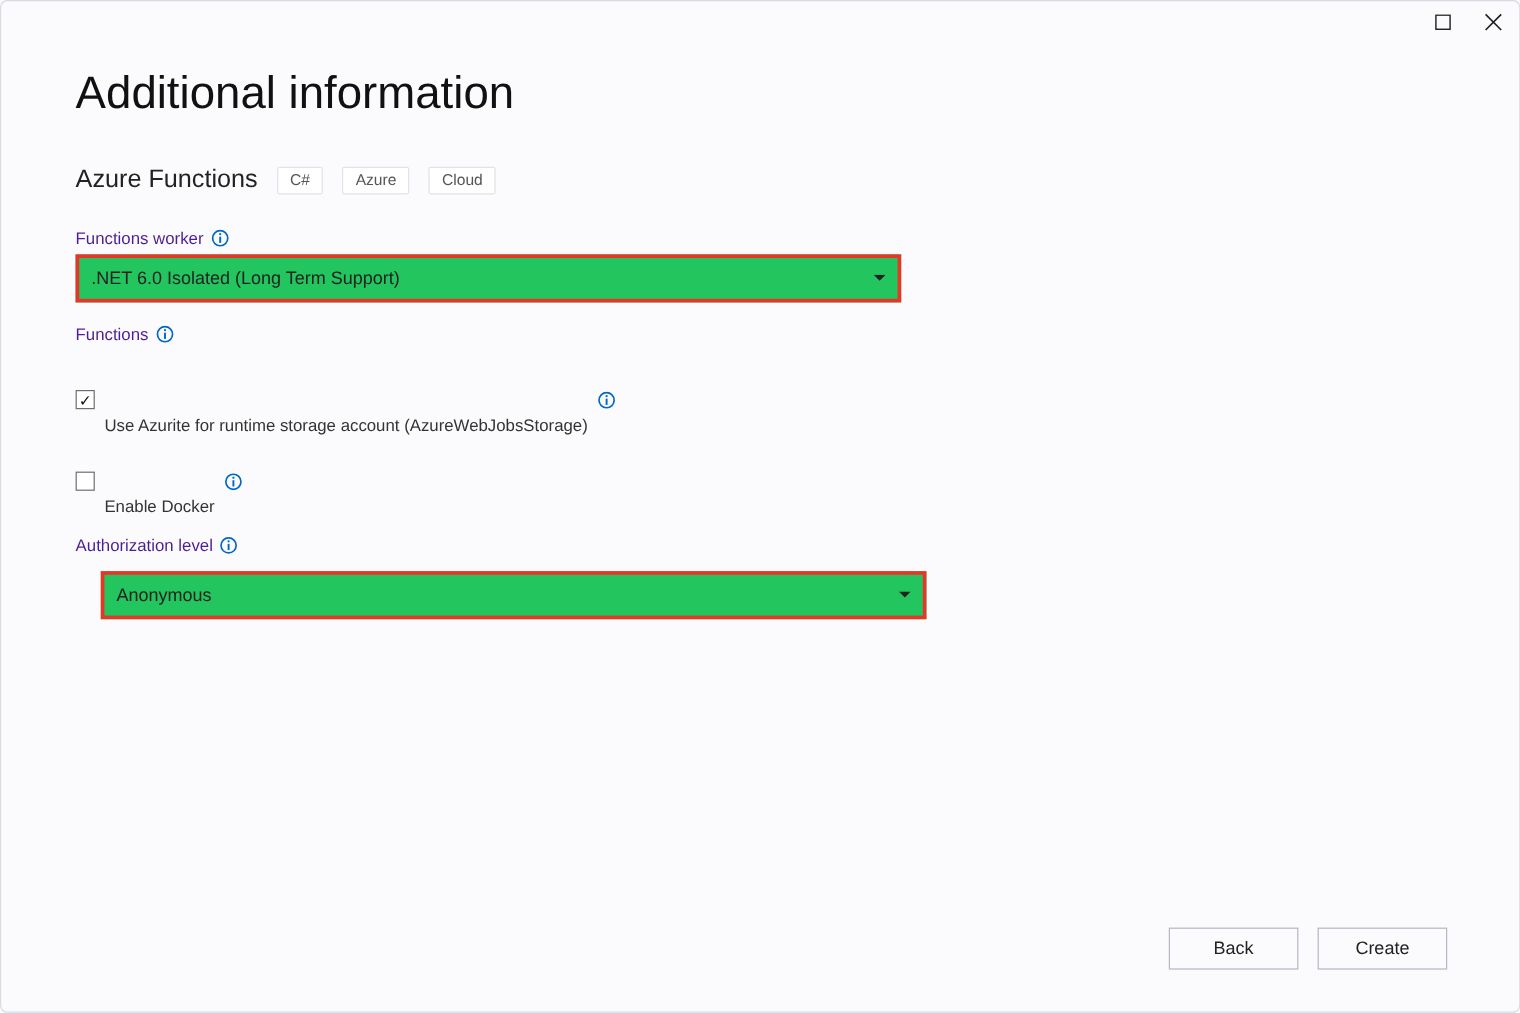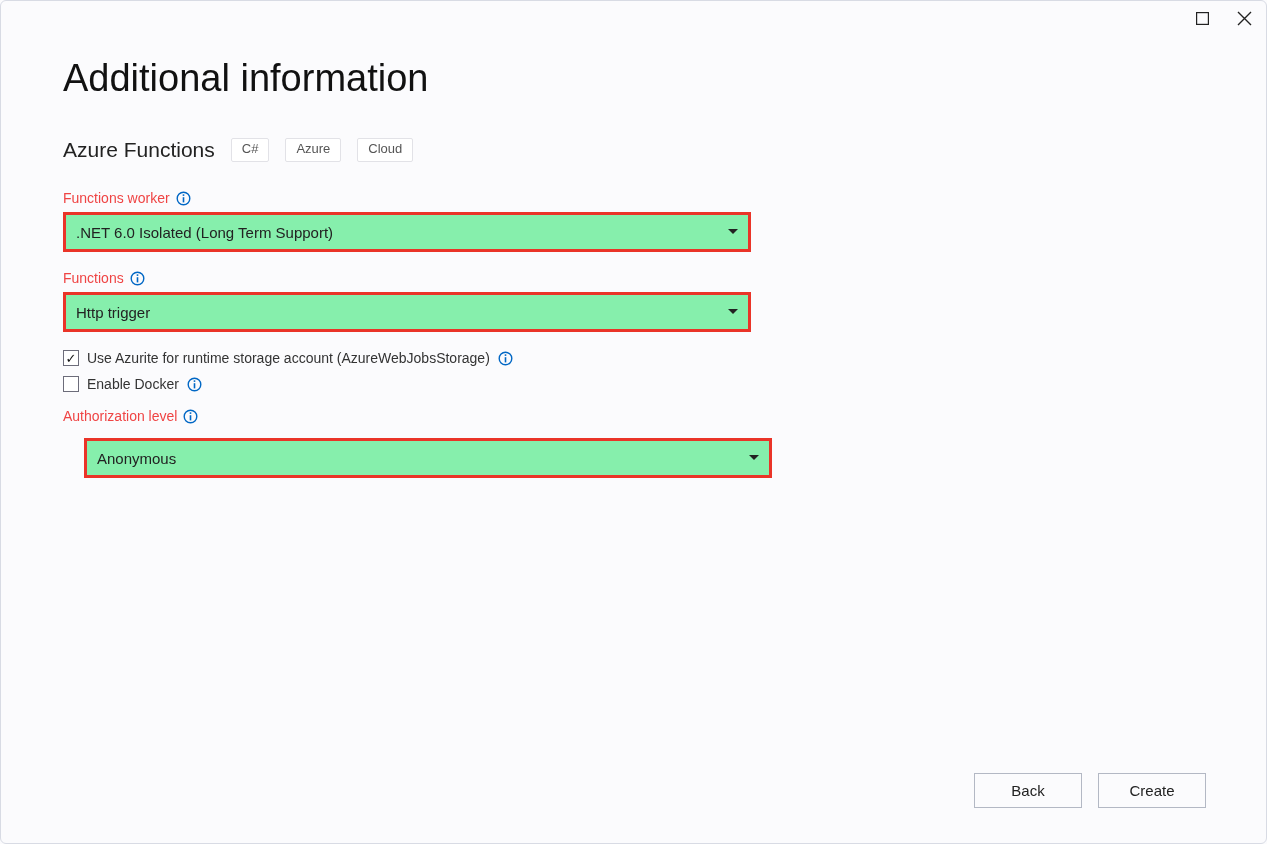--- a/index.html
+++ b/index.html
@@ -28,20 +28,21 @@
       padding: 56px 62px 0 62px;
     }
     h1.page-title {
       font-size: 38px;
       font-weight: 400;
       color: #111;
       margin-bottom: 38px;
     }
     .subheading-row {
       display: flex;
+      align-items: center;
       gap: 16px;
       margin-bottom: 28px;
     }
     .subheading-row .project-name {
       font-size: 21px;
       font-weight: 400;
       color: #222;
     }
     .tag {
       font-size: 13px;
@@ -54,32 +55,32 @@
     }
     .form-group { margin-bottom: 18px; }
     .field-label-row {
       display: flex;
       align-items: center;
       gap: 6px;
       margin-bottom: 6px;
     }
     .field-label {
       font-size: 14px;
-      color: #ef4444;
+      color: #4c1d95;
     }
     .info-icon {
       display: inline-flex;
       align-items: center;
       justify-content: center;
     }
     .info-icon svg { display:block; }
     .select-box {
       width: 688px;
       height: 40px;
-      background: #86efac;
+      background: #22c55e;
       border: 3px solid #ea3428;
       display: flex;
       align-items: center;
       justify-content: space-between;
       padding: 0 10px 0 10px;
       cursor: pointer;
     }
     .select-value {
       font-size: 15px;
       color: #222;
@@ -99,21 +100,21 @@
       display:flex; align-items:center; justify-content:center;
       cursor:pointer;
     }
     .checkbox.checked::after{
       content:"✓";
       font-size:13px;
       color:#111;
       line-height:1;
     }
     .checkbox-label{
-      font-size:14px; color:#333;
+      font-size:14px; color:#333;margin-top:42px;
     }
     .auth-label-row{
       display:flex; align-items:center; gap:6px;
       margin-top:16px; margin-bottom:6px;
     }
     .footer-buttons{
       position:absolute;
       bottom:35px;
       right:60px;
       display:flex;
@@ -181,28 +182,20 @@
     <div class="field-label-row">
       <span class="field-label">Functions</span>
       <span class="info-icon">
         <svg width="15" height="15">
             <circle cx="7.5" cy="7.5" r="6.3" fill="none" stroke="#0067c5" stroke-width="1.4"></circle>
             <rect x="6.7" y="6.2" width="1.6" height="5.2" fill="#0067c5"></rect>
             <rect x="6.7" y="3.3" width="1.6" height="1.6" fill="#0067c5"></rect>
           </svg>
       </span>
     </div>
-    <div class="select-box">
-      <span class="select-value">Http trigger</span>
-      <span class="dropdown-caret">
-        <svg width="10" height="6">
-            <path d="M0 0 L5 5 L10 0 Z" fill="#222"></path>
-          </svg>
-      </span>
-    </div>
   </div>
 
   <div class="checkbox-row">
     <span class="checkbox checked"></span>
     <span class="checkbox-label">Use Azurite for runtime storage account (AzureWebJobsStorage)</span>
     <span class="info-icon">
       <svg width="15" height="15">
           <circle cx="7.5" cy="7.5" r="6.3" fill="none" stroke="#0067c5" stroke-width="1.4"></circle>
           <rect x="6.7" y="6.2" width="1.6" height="5.2" fill="#0067c5"></rect>
           <rect x="6.7" y="3.3" width="1.6" height="1.6" fill="#0067c5"></rect>

